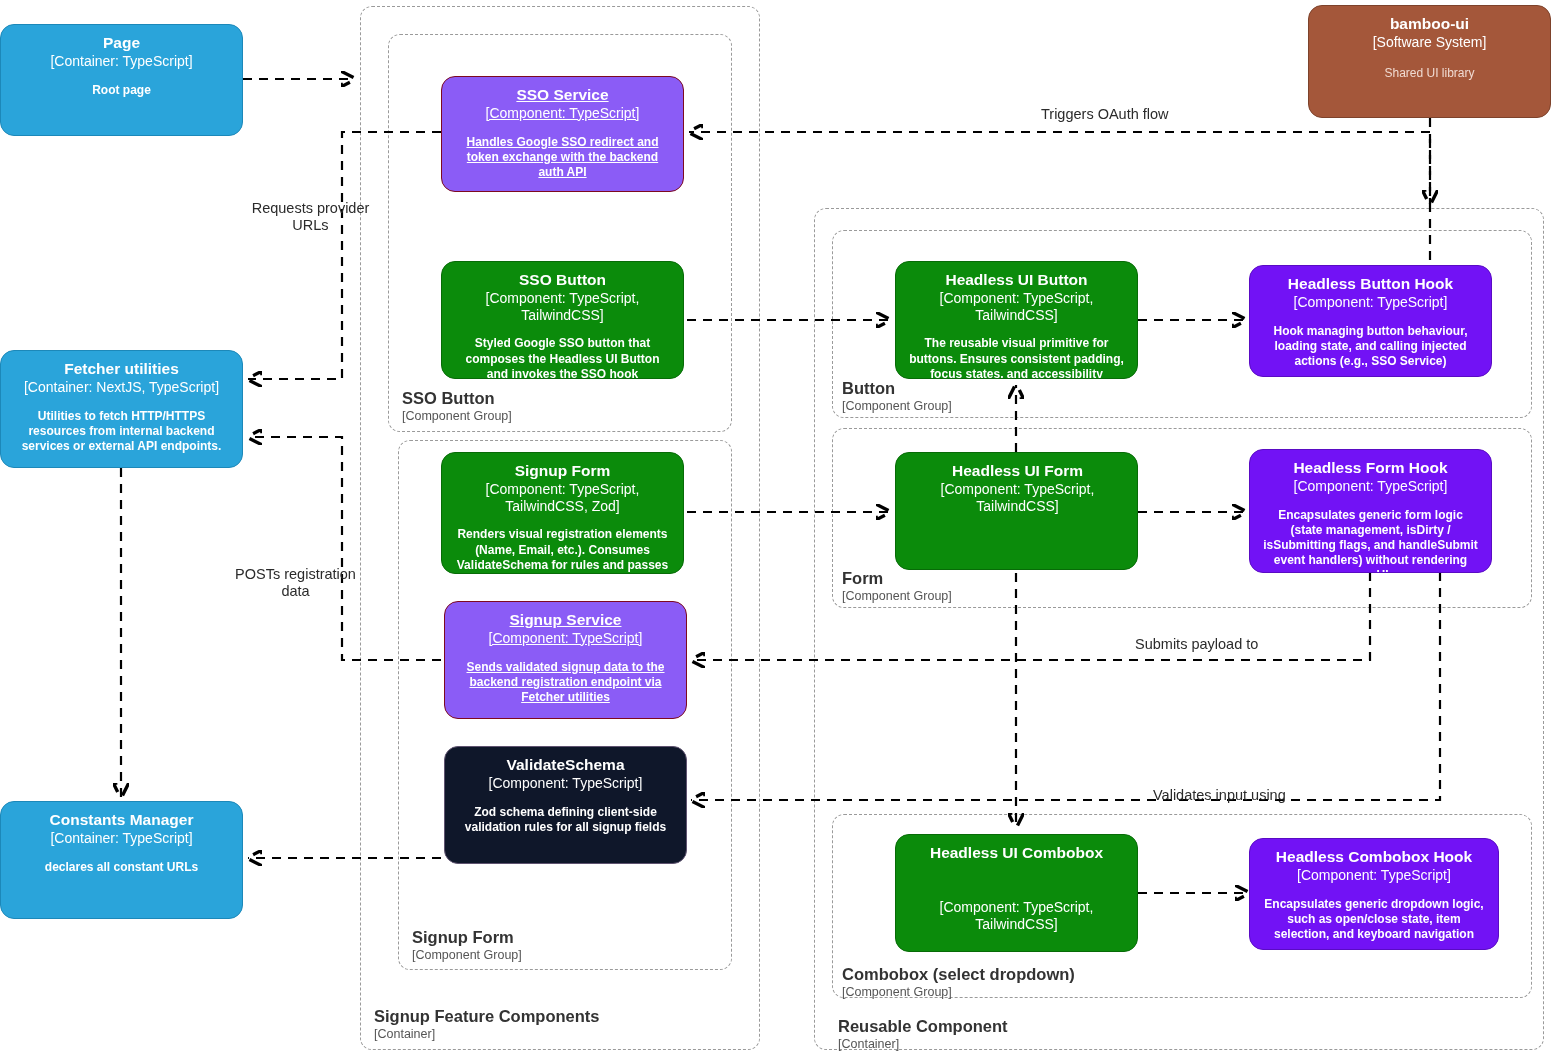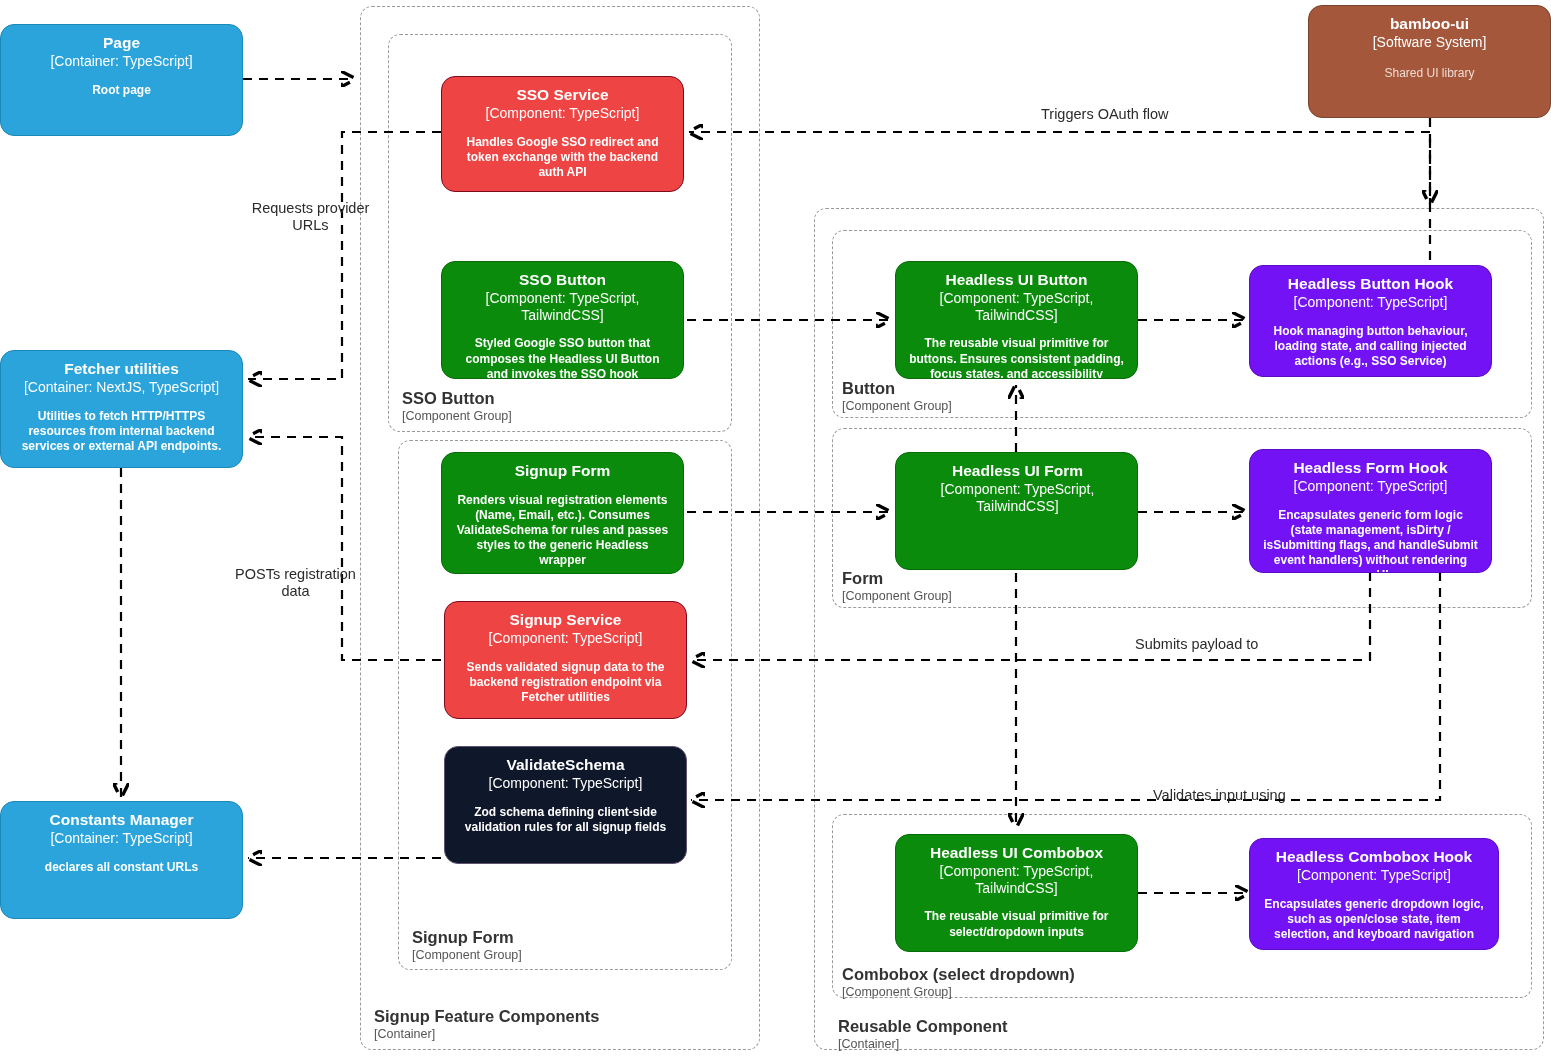--- a/index.html
+++ b/index.html
@@ -74,21 +74,21 @@
     font-weight: bold;
     line-height: 1.26;
     display: block;
     margin-top: 13px;
     padding: 0 3px;
   }
   .node.sys .n-desc { font-weight: normal; color:#f0dbd2; margin-top: 15px;}
   .node.container .n-desc { font-weight: bold; }
 
   .blue   { background:#2aa4da; border:1.6px solid #1c88b9; }
-  .red    { background:#ef4444; border:1.6px solid #7d0a20; }
+  .red    { background:#8b5cf6; border:1.6px solid #7d0a20;text-decoration:underline; }
   .green  { background:#0b8b0b; border:1.6px solid #076b07; }
   .purple { background:#7212f5; border:1.6px solid #5a0bc4; }
   .brown  { background:#a4573a; border:1.6px solid #7d422b; }
 
   
   .edge-label {
     position: absolute;
     font-size: 14.5px;
     color: #2b2b2b;
     line-height: 1.2;
@@ -229,20 +229,21 @@
   </div>
 
   <div class="node green" style="left:441px; top:261px; width:243px; height:118px;">
     <span class="n-title">SSO Button</span>
     <span class="n-type">[Component: TypeScript, TailwindCSS]</span>
     <span class="n-desc">Styled Google SSO button that composes the Headless UI Button and invokes the SSO hook</span>
   </div>
 
   <div class="node green" style="left:441px; top:452px; width:243px; height:122px;">
     <span class="n-title">Signup Form</span>
+    <span class="n-type">[Component: TypeScript, TailwindCSS, Zod]</span>
     <span class="n-desc">Renders visual registration elements (Name, Email, etc.). Consumes ValidateSchema for rules and passes styles to the generic Headless wrapper</span>
   </div>
 
   <div class="node red" style="left:444px; top:601px; width:243px; height:118px;">
     <span class="n-title">Signup Service</span>
     <span class="n-type">[Component: TypeScript]</span>
     <span class="n-desc">Sends validated signup data to the backend registration endpoint via Fetcher utilities</span>
   </div>
 
   <div class="node" style="left:444px; top:746px; width:243px; height:118px; background:#0f172a; border:1.6px solid #5f5370;">
@@ -273,21 +274,21 @@
     <span class="n-title">Headless UI Form</span>
     <span class="n-type">[Component: TypeScript, TailwindCSS]</span>
   </div>
 
   <div class="node purple" style="left:1249px; top:449px; width:243px; height:124px;">
     <span class="n-title">Headless Form Hook</span>
     <span class="n-type">[Component: TypeScript]</span>
     <span class="n-desc">Encapsulates generic form logic (state management, isDirty / isSubmitting flags, and handleSubmit event handlers) without rendering any UI</span>
   </div>
 
-  <div class="node green" style="left:895px; top:834px; width:243px; height:118px;">
+  <div class="node green" style="left:895px; top:834px; width:243px; height:118px;gap:36px;">
     <span class="n-title">Headless UI Combobox</span>
     <span class="n-type">[Component: TypeScript, TailwindCSS]</span>
     <span class="n-desc">The reusable visual primitive for select/dropdown inputs</span>
   </div>
 
   <div class="node purple" style="left:1249px; top:838px; width:250px; height:112px;">
     <span class="n-title">Headless Combobox Hook</span>
     <span class="n-type">[Component: TypeScript]</span>
     <span class="n-desc">Encapsulates generic dropdown logic, such as open/close state, item selection, and keyboard navigation</span>
   </div>

